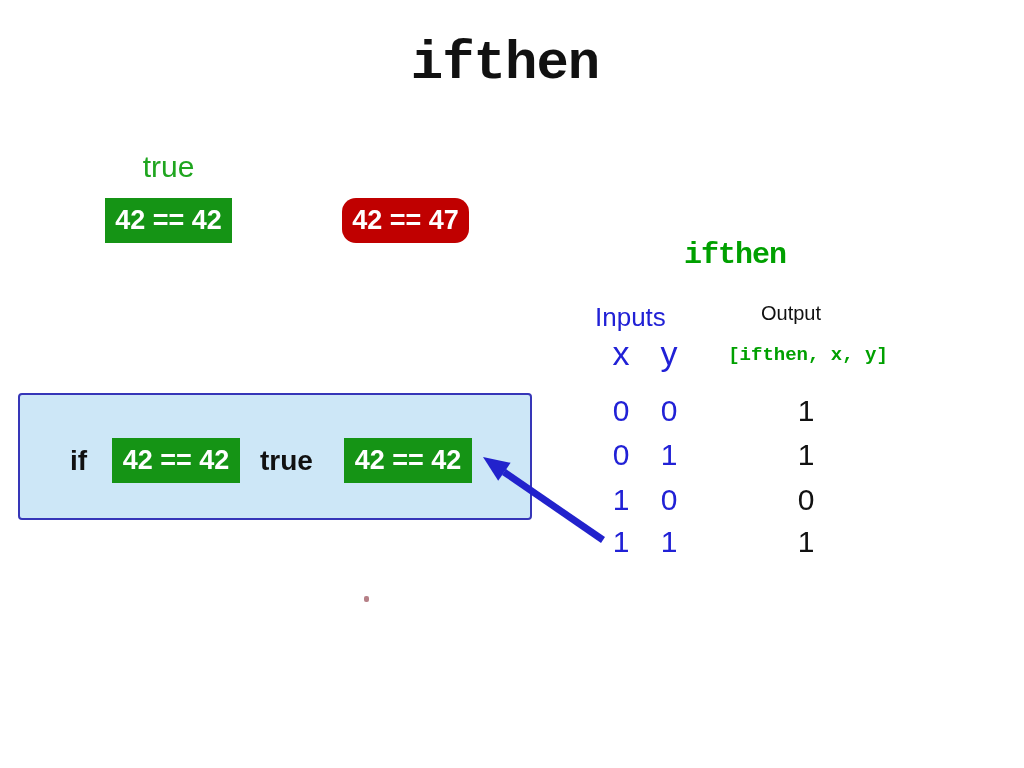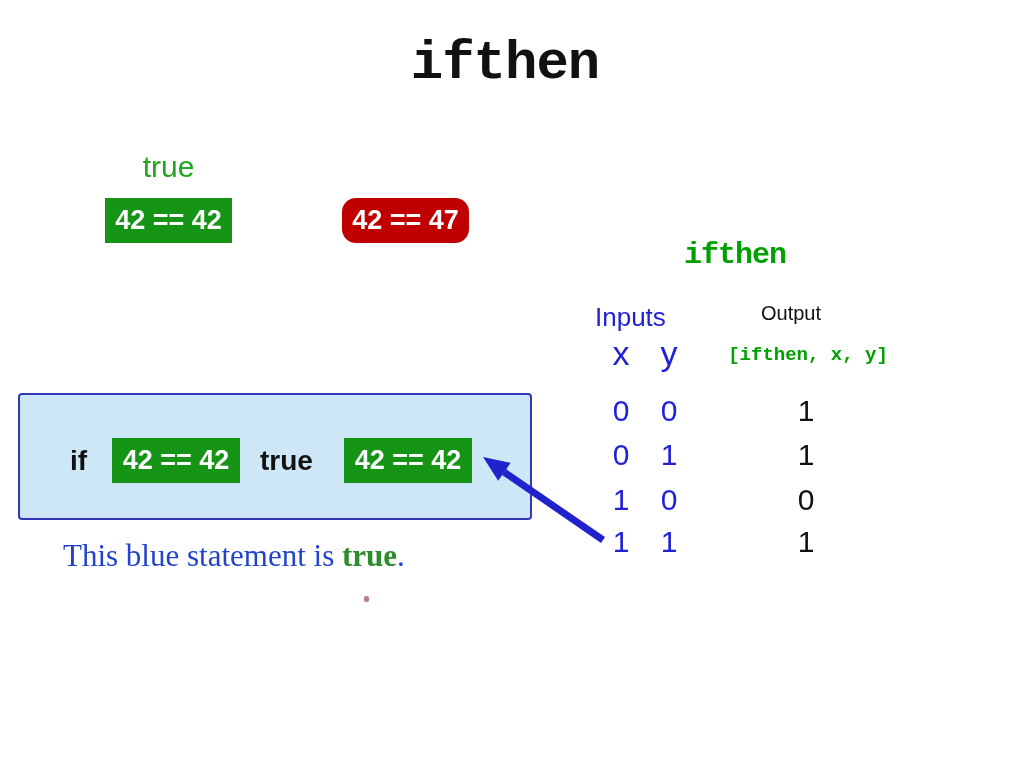--- a/index.html
+++ b/index.html
@@ -143,17 +143,16 @@
     <span class="cond-box cond-a">42 == 42</span>
     <span class="kw kw-then">true</span>
     <span class="cond-box cond-b">42 == 42</span>
   </div>
 
   <svg class="arrow-svg" width="175" height="115" viewBox="0 0 175 115">
     <line x1="148" y1="100" x2="49" y2="32" stroke="#2222cc" stroke-width="7"></line>
     <polygon points="28,17 55.6,22.8 43.2,40.8" fill="#2222cc"></polygon>
   </svg>
 
-  <div class="caption"><span>This blue statement is </span><span class="hl">true</span><span>.</span></div>
 
   <div class="speck"></div>
 
 </div>
 
 </body></html>

